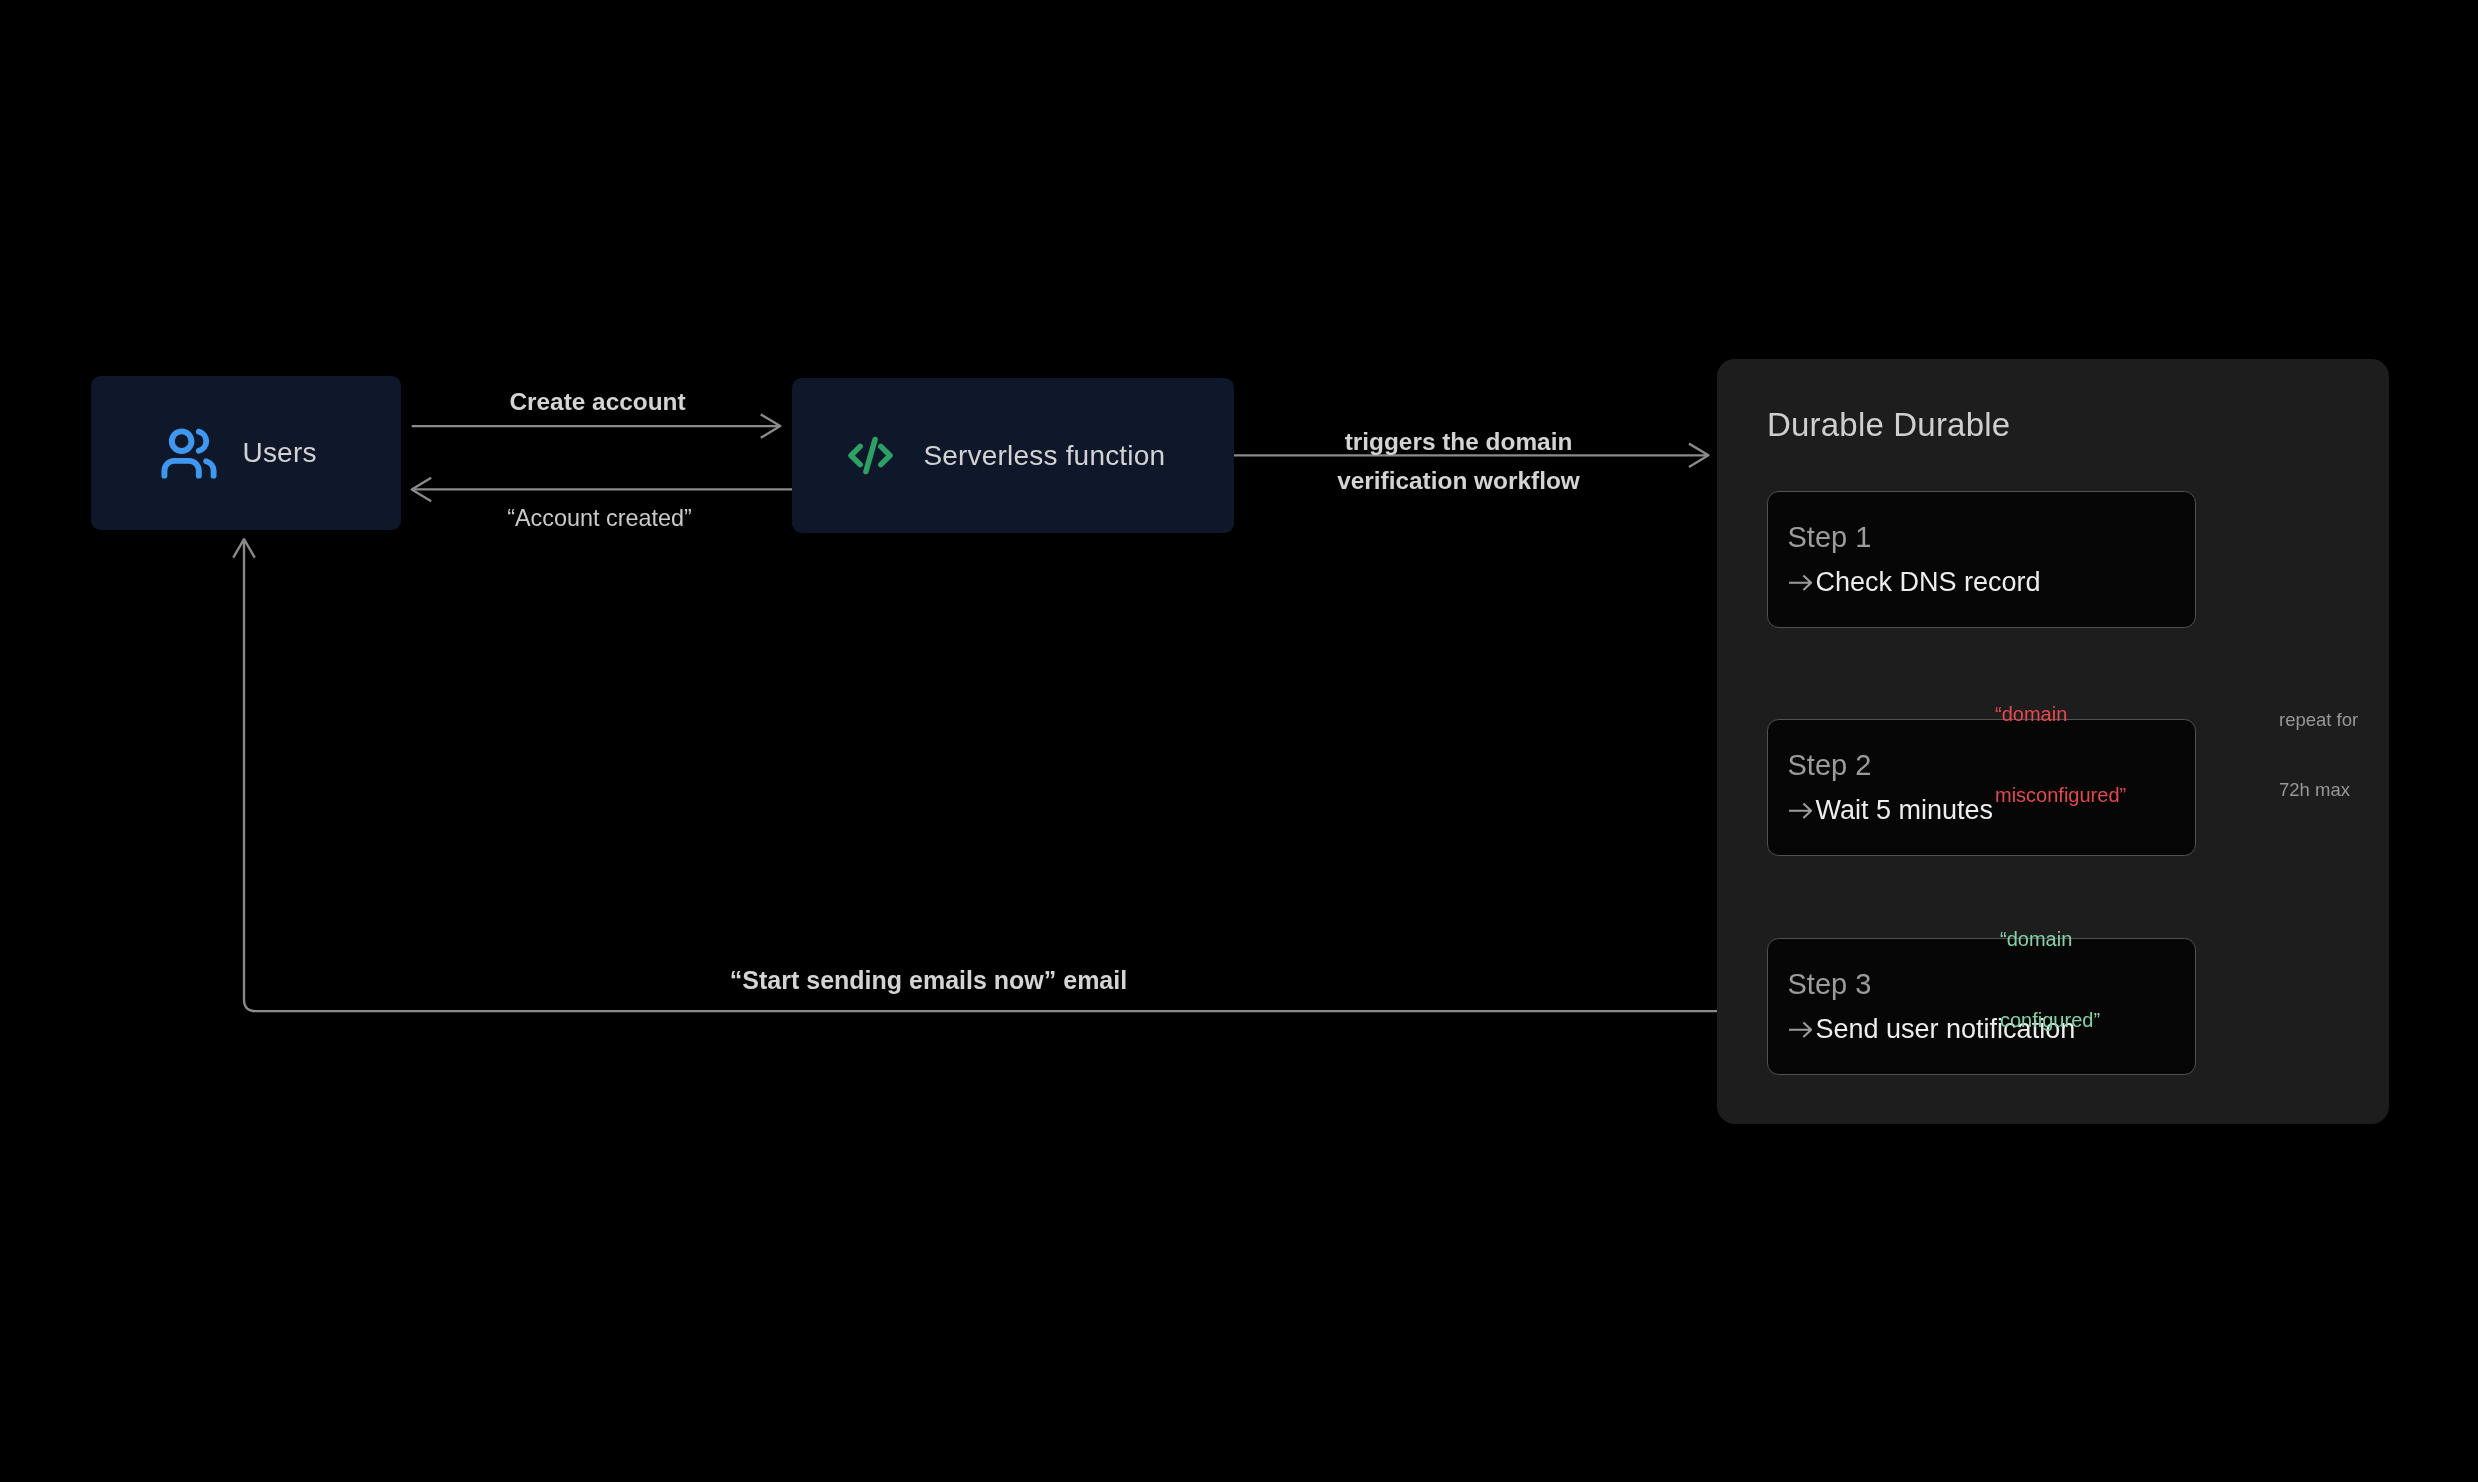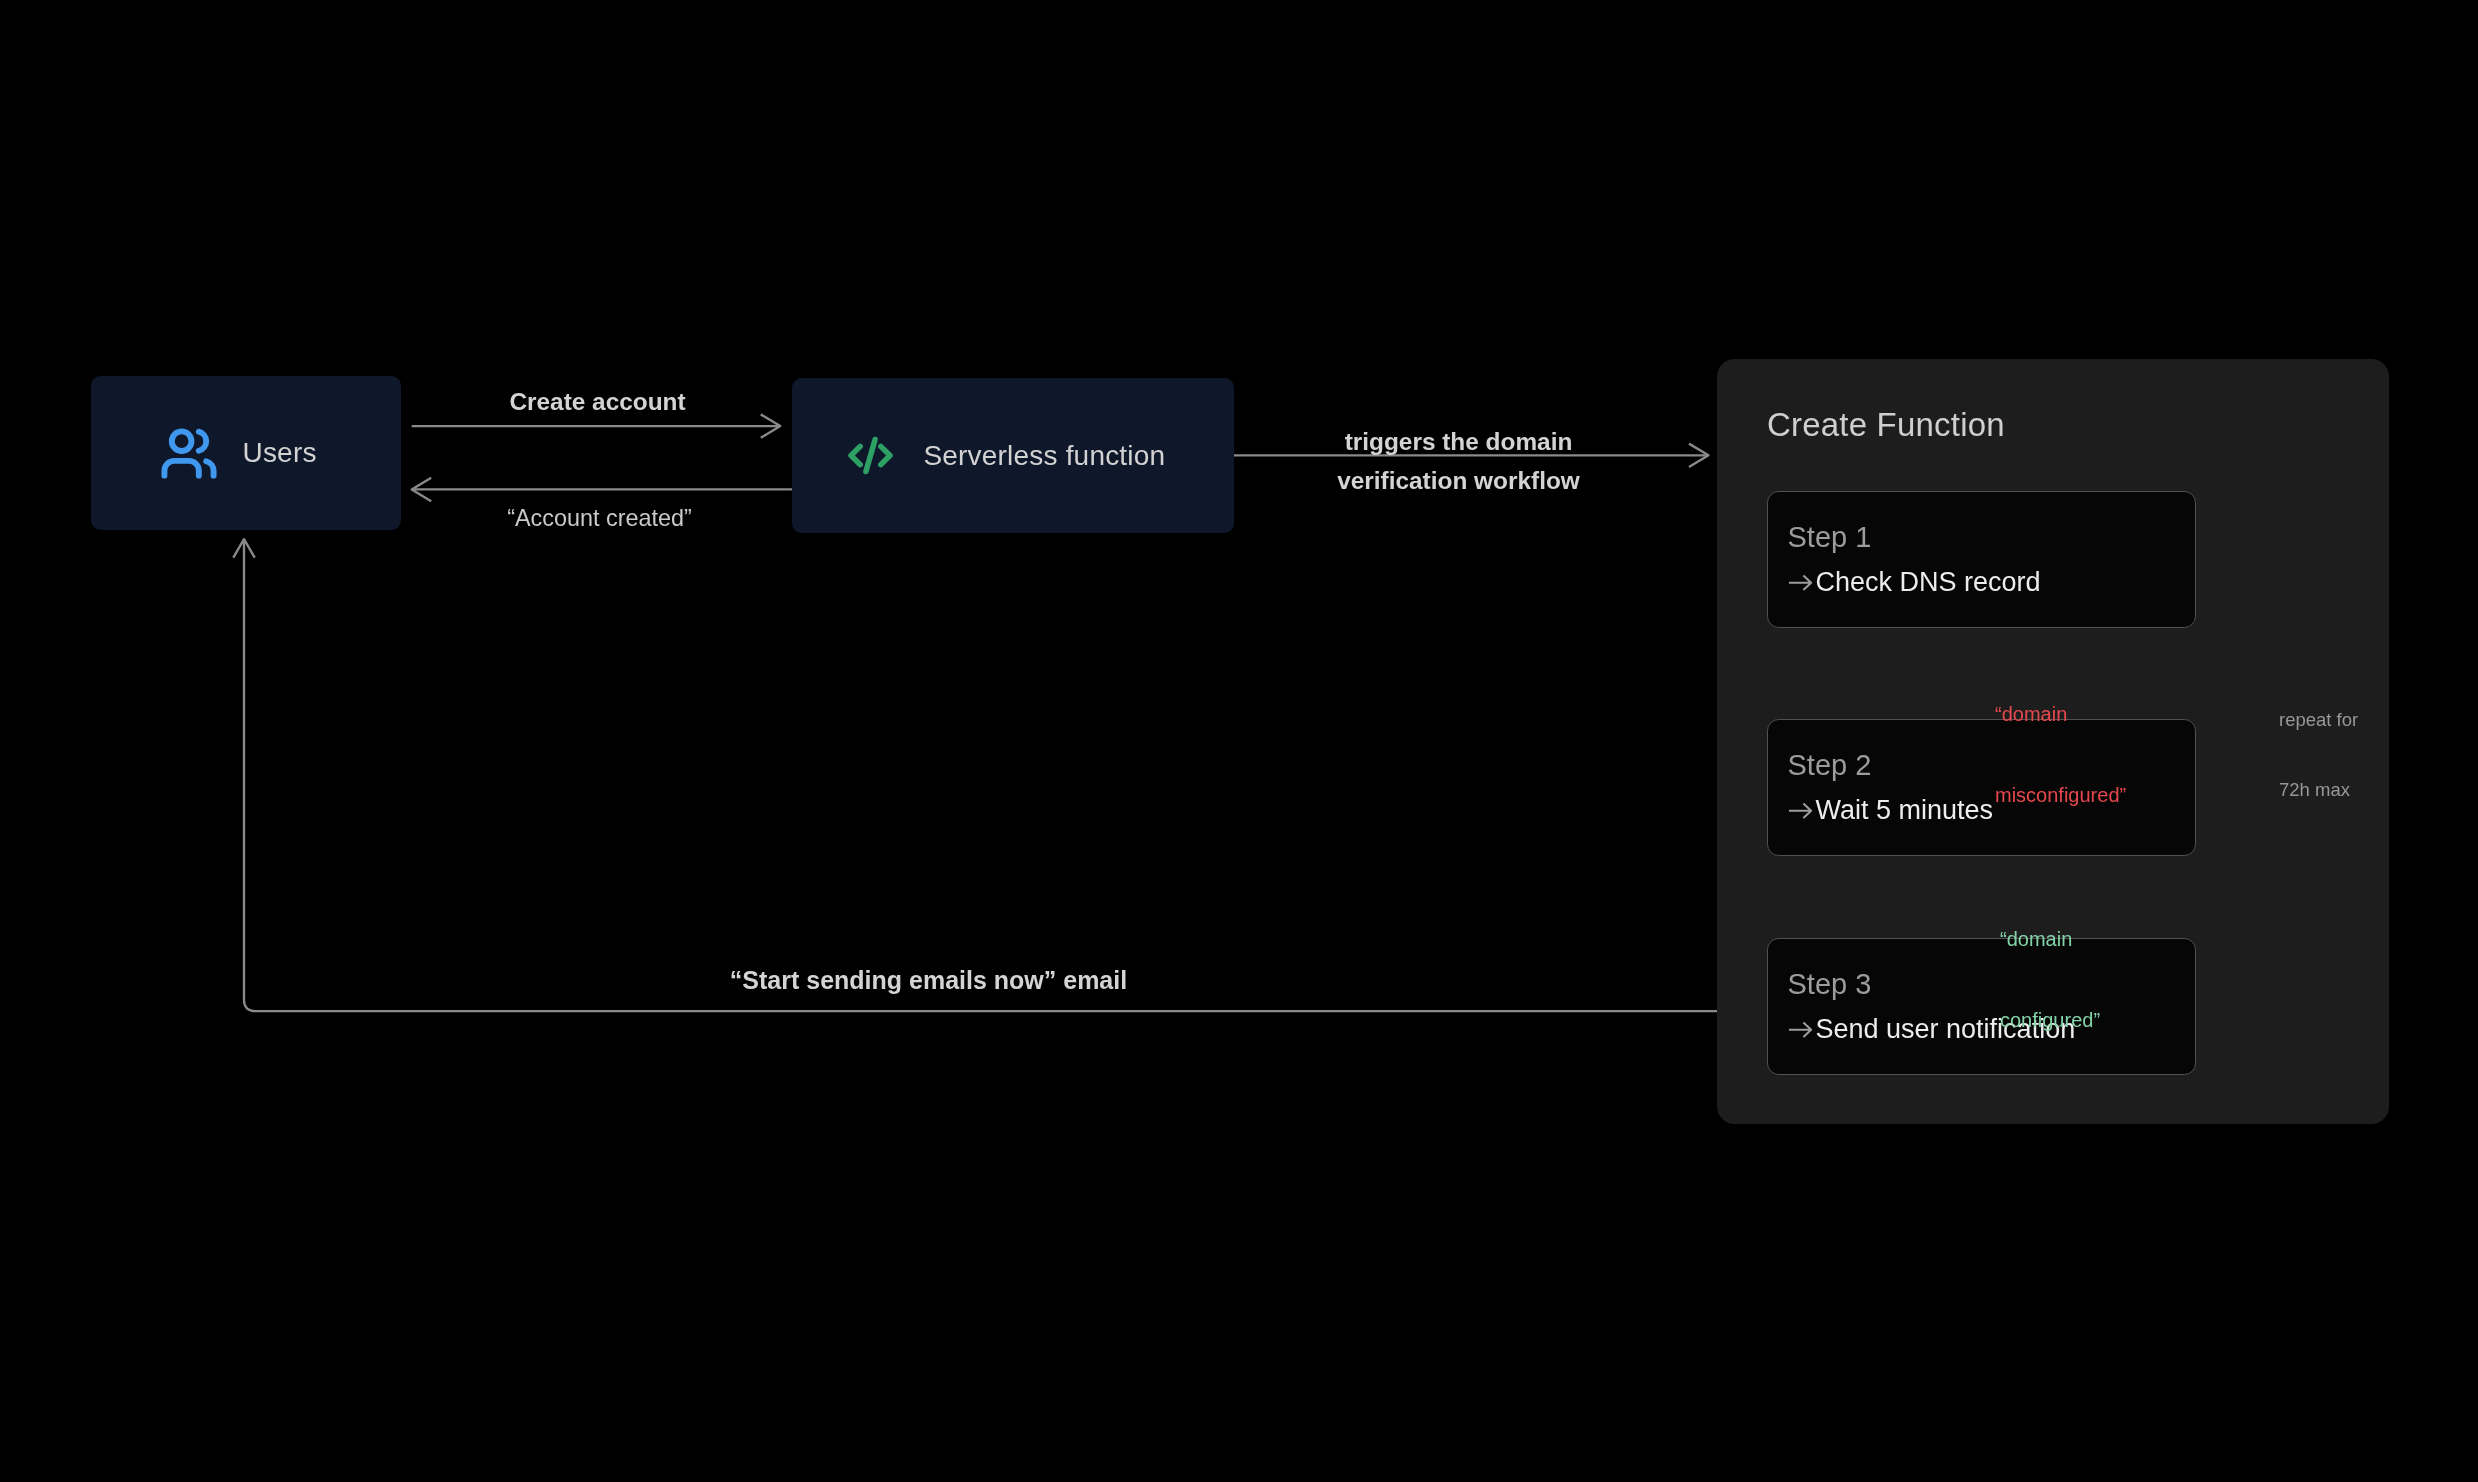--- a/index.html
+++ b/index.html
@@ -167,21 +167,21 @@
   <div class="mono-label" id="label-created">“Account created”</div>
 
   <div class="edge-label" id="label-triggers">
     <div>triggers the domain</div>
     <div>verification workflow</div>
   </div>
 
   <div class="edge-label" id="label-start">“Start sending emails now” email</div>
 
   <div id="durable-panel">
-    <div id="durable-title">Create Function</div>
+    <div id="durable-title">Durable Durable</div>
 
     <div class="step-box" id="step-1">
       <div class="step-title">Step 1</div>
       <div class="step-action-row">
         <svg width="26" height="19.5" viewBox="0 0 27 20" fill="none" stroke="#9c9c9c" stroke-width="2.2" stroke-linejoin="round">
           <path d="M1 10 H24 M16 2.5 L24 10 L16 17.5"></path>
         </svg>
         <span class="step-action">Check DNS record</span>
       </div>
     </div>

